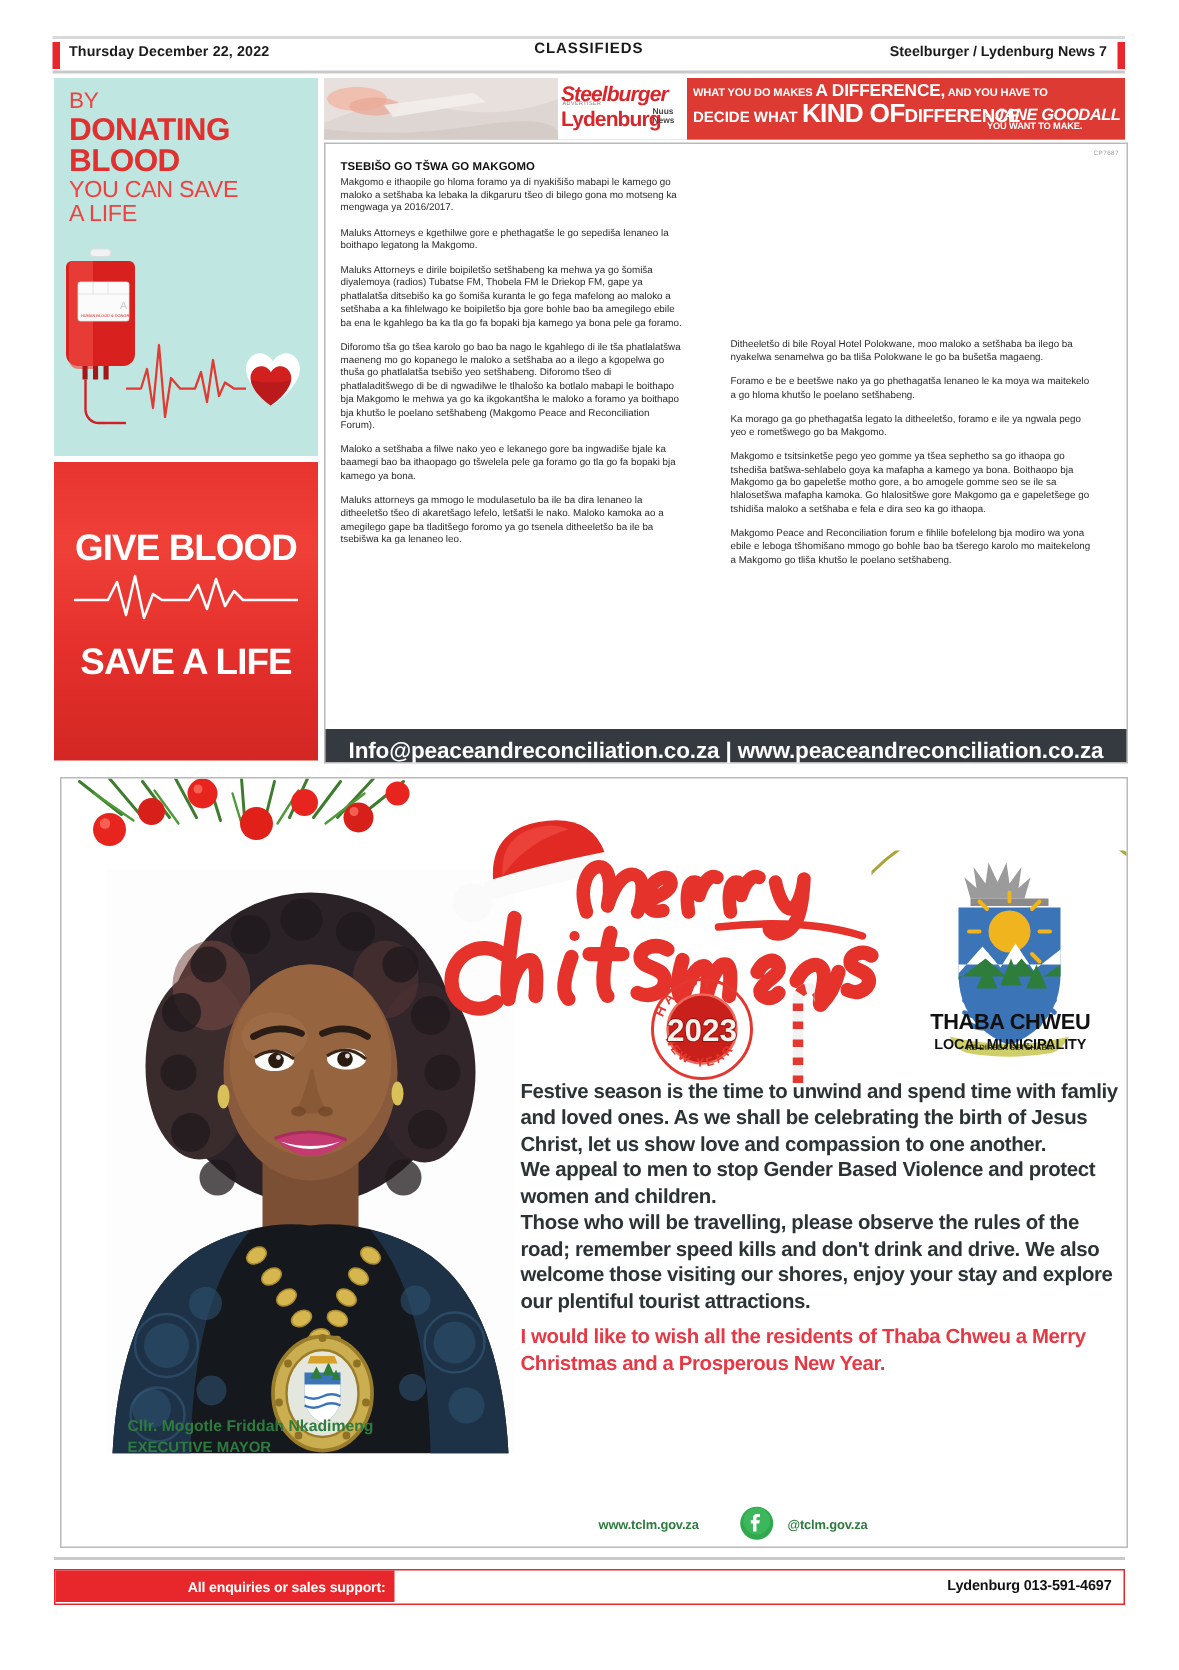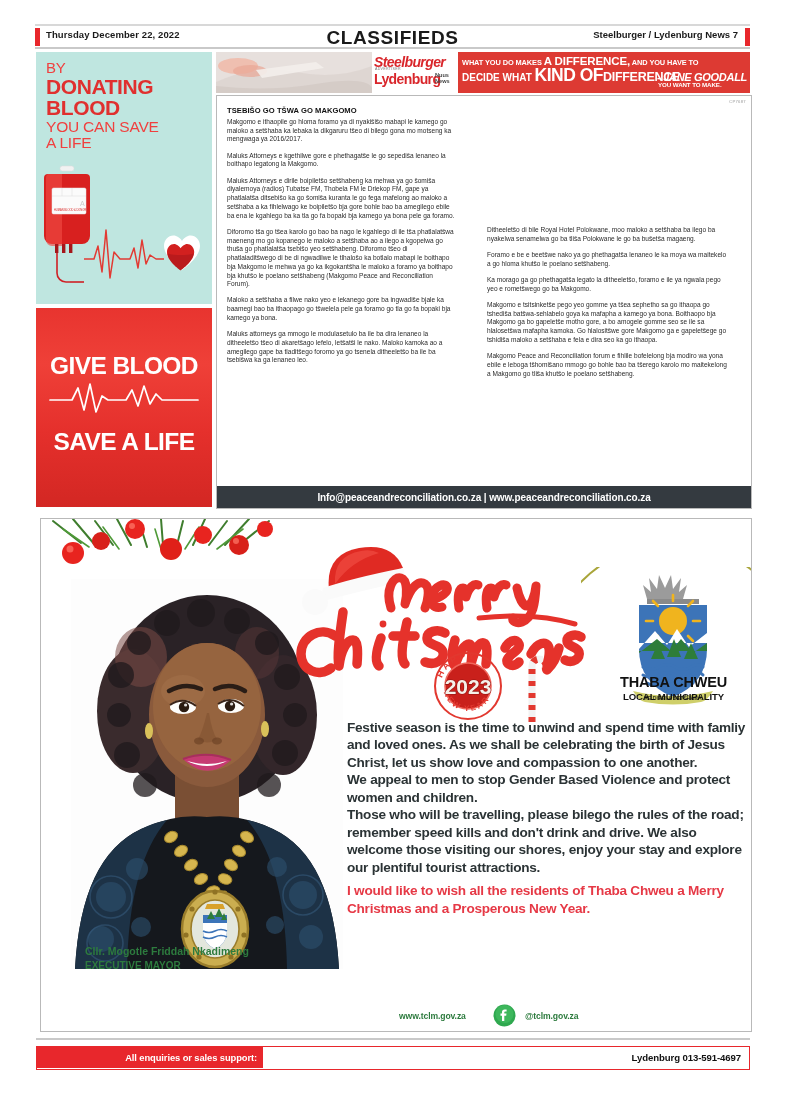--- a/index.html
+++ b/index.html
@@ -10,21 +10,21 @@
     position:relative;overflow:hidden;
   }
   .page{position:relative;width:786px;height:815px;}
 
   
   .masthead{position:absolute;left:35px;top:28px;width:715px;height:20px;}
   .mast-rule-top{position:absolute;left:0;top:-4px;width:715px;height:2px;background:#d8d8d8;}
   .mast-tab-l{position:absolute;left:0;top:0;width:5px;height:18px;background:#e8272c;}
   .mast-tab-r{position:absolute;right:0;top:0;width:5px;height:18px;background:#e8272c;}
   .mast-date{position:absolute;left:11px;top:1px;font-size:9.5px;font-weight:bold;color:#1a1a1a;letter-spacing:.1px;}
-  .mast-title{position:absolute;left:0;right:0;top:-1px;text-align:center;font-size:19px;font-weight:bold;color:#1a1a1a;letter-spacing:.6px;}
+  .mast-title{position:absolute;left:0;right:0;top:-1px;text-align:center;font-size:10px;font-weight:bold;color:#1a1a1a;letter-spacing:.6px;}
   .mast-right{position:absolute;right:12px;top:1px;font-size:9.5px;font-weight:bold;color:#1a1a1a;}
   .mast-rule-bot{position:absolute;left:0;top:19px;width:715px;height:1.5px;background:#c9c9c9;}
 
   
   .blood-ad{position:absolute;left:36px;top:52px;width:176px;height:455px;}
   .blood-top{position:absolute;left:0;top:0;width:176px;height:252px;background:#bfe6e0;}
   .blood-hd{position:absolute;left:10px;top:8px;width:162px;line-height:1.0;}
   .bh1{font-size:15px;color:#f0403f;font-weight:normal;letter-spacing:-.2px;}
   .bh2{font-size:21px;color:#e0302f;font-weight:bold;letter-spacing:-.4px;margin-top:1px;}
   .bh3{font-size:21px;color:#e0302f;font-weight:bold;letter-spacing:-.4px;}
@@ -59,21 +59,21 @@
   
   .article{position:absolute;left:216px;top:95px;width:534px;height:412px;border:1px solid #b9b9b9;background:#fff;}
   .art-code{position:absolute;right:5px;top:3px;font-size:4.2px;color:#9b9b9b;letter-spacing:.3px;}
   .art-head{position:absolute;left:10px;top:10px;font-size:7.6px;font-weight:bold;color:#111;letter-spacing:.05px;}
   .col-l{position:absolute;left:10px;top:22px;width:230px;}
   .col-r{position:absolute;left:270px;top:130px;width:244px;}
   .art-p{font-size:6.55px;line-height:1.335;color:#2a2a2a;margin:0 0 7.5px 0;text-align:left;}
 
   
   .infobar{position:absolute;left:0;bottom:0;width:534px;height:22px;background:#343a40;}
-  .infobar span{position:absolute;left:0;right:0;top:6px;text-align:center;color:#fff;font-size:10px;font-weight:bold;letter-spacing:-.1px;}
+  .infobar span{position:absolute;left:0;right:0;top:6px;text-align:center;color:#fff;font-size:15px;font-weight:bold;letter-spacing:-.1px;}
 
   
   .xmas{position:absolute;left:40px;top:518px;width:710px;height:512px;border:1px solid #b9b9b9;background:#fff;overflow:hidden;}
   .xmas-inner{position:absolute;left:0;top:0;width:710px;height:512px;}
   .holly{position:absolute;left:2px;top:0px;width:250px;height:70px;}
   .mayor-photo{position:absolute;left:30px;top:60px;width:272px;height:390px;}
   .mayor-name{position:absolute;left:44px;top:426px;width:300px;font-size:10.5px;font-weight:bold;color:#2d7b3e;line-height:1.32;}
   .mayor-role{font-size:10px;font-weight:bold;color:#2d7b3e;}
   .merry{position:absolute;left:232px;top:25px;width:340px;height:135px;}
   .badge2023{position:absolute;left:390px;top:130px;width:74px;height:74px;}
@@ -455,21 +455,21 @@
 
         <path d="M52 124 q40 10 80 0 q-6 10 -12 11 q-28 5 -56 0 q-6 -1 -12 -11 z" fill="#cfcf6a"></path>
         <text x="92" y="133" text-anchor="middle" font-family="Liberation Sans, sans-serif" font-size="5.2" font-weight="bold" fill="#3a3a20">RE DIRELA SETŠHABA</text>
       </svg>
       <div class="tclm-name">THABA CHWEU</div>
       <div class="tclm-sub">LOCAL MUNICIPALITY</div>
 
       <div class="msg">
         <p>Festive season is the time to unwind and spend time with famliy and loved ones.   As we shall be celebrating the birth of Jesus Christ, let us show love and compassion to one another.</p>
         <p>We appeal to men to stop Gender Based Violence and protect women and children.</p>
-        <p>Those who will be travelling,  please bilego the rules of the road; remember speed kills and don't drink and drive.  We also welcome those visiting our shores, enjoy your stay and explore our plentiful tourist attractions.</p>
+        <p>Those who will be travelling,  please observe the rules of the road; remember speed kills and don't drink and drive.  We also welcome those visiting our shores, enjoy your stay and explore our plentiful tourist attractions.</p>
         <p class="red">I would like to wish all the residents of  Thaba Chweu a Merry Christmas and  a Prosperous New Year.</p>
       </div>
 
       <div class="weblink">www.tclm.gov.za</div>
       <svg class="fbicon" viewBox="0 0 23 23">
         <circle cx="11.5" cy="11.5" r="11" fill="#2fa84f"></circle>
         <circle cx="11.5" cy="10" r="9" fill="#49c368" opacity=".55"></circle>
         <path d="M13.6 7.4 h-1.5 c-.5 0 -.8 .3 -.8 .8 v1.3 h2.2 l-.3 2.2 h-1.9 v5.3 h-2.3 v-5.3 h-1.5 v-2.2 h1.5 v-1.5
                  c0 -1.6 1 -2.6 2.6 -2.6 h2 z" fill="#ffffff"></path>
       </svg>

